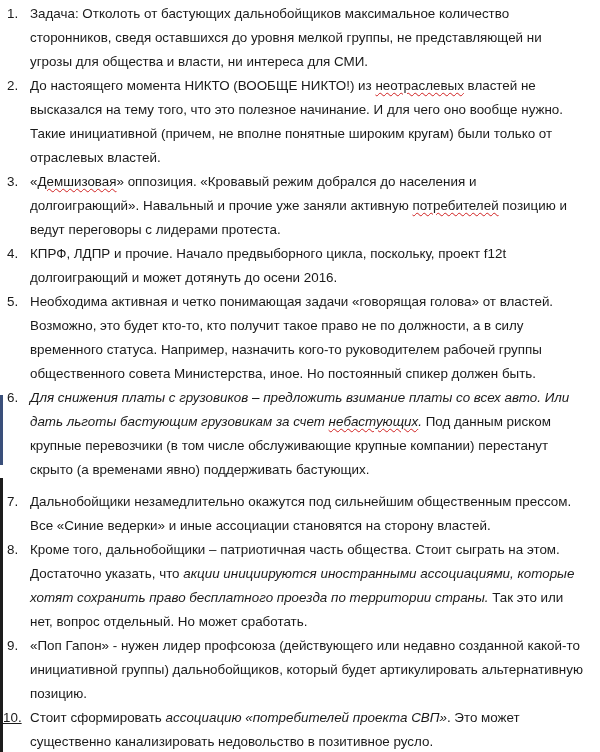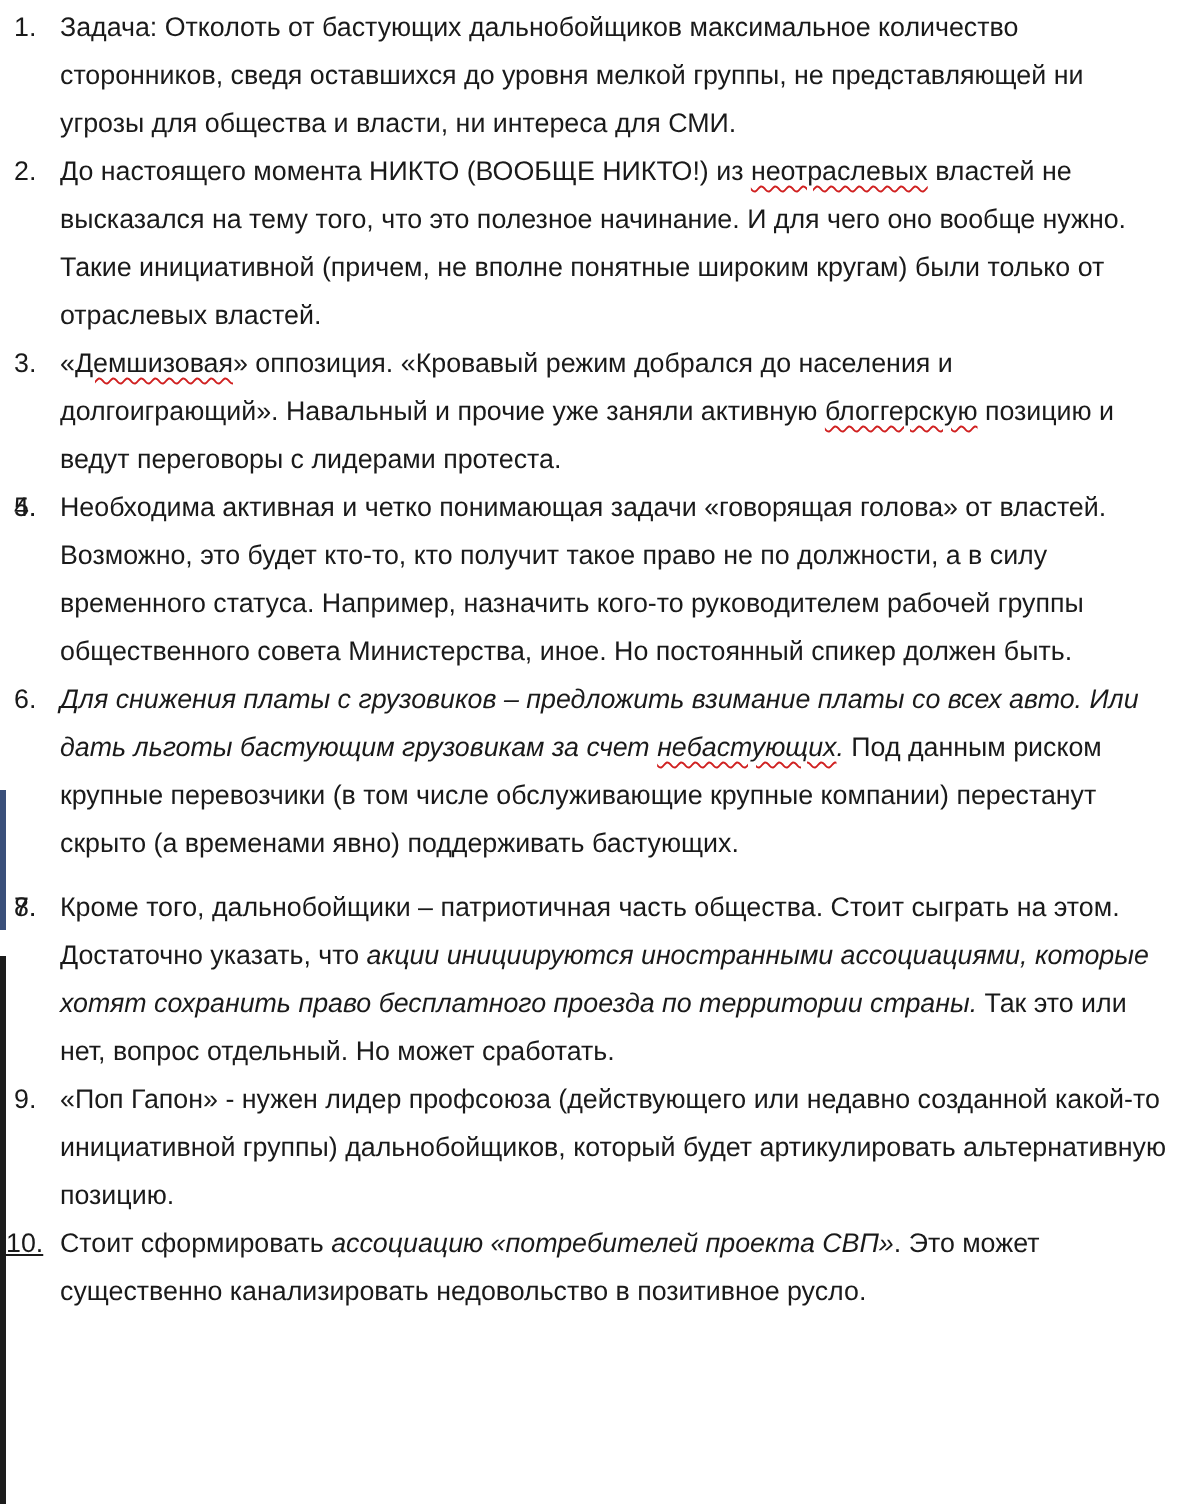--- a/index.html
+++ b/index.html
@@ -51,36 +51,38 @@
   <li>
     <span class="num">1.</span>
     <span>Задача: Отколоть от бастующих дальнобойщиков максимальное количество сторонников, сведя оставшихся до уровня мелкой группы, не представляющей ни угрозы для общества и власти, ни интереса для СМИ.</span>
   </li>
   <li>
     <span class="num">2.</span>
     <span>До настоящего момента НИКТО (ВООБЩЕ НИКТО!) из </span><span class="spell">неотраслевых</span><span> властей не высказался на тему того, что это полезное начинание. И для чего оно вообще нужно. Такие инициативной (причем, не вполне понятные широким кругам) были только от отраслевых властей.</span>
   </li>
   <li>
     <span class="num">3.</span>
-    <span>«</span><span class="spell">Демшизовая</span><span>» оппозиция. «Кровавый режим добрался до населения и долгоиграющий». Навальный и прочие уже заняли активную </span><span class="spell">блоггерскую</span><span> позицию и ведут переговоры с лидерами протеста.</span>
+    <span>«</span><span class="spell">Демшизовая</span><span>» оппозиция. «Кровавый режим добрался до населения и долгоиграющий». Навальный и прочие уже заняли активную </span><span class="spell">потребителей</span><span> позицию и ведут переговоры с лидерами протеста.</span>
   </li>
   <li>
     <span class="num">4.</span>
+    <span>КПРФ, ЛДПР и прочие. Начало предвыборного цикла, поскольку, проект f12t долгоиграющий и может дотянуть до осени 2016.</span>
   </li>
   <li>
     <span class="num">5.</span>
     <span>Необходима активная и четко понимающая задачи «говорящая голова» от властей. Возможно, это будет кто-то, кто получит такое право не по должности, а в силу временного статуса. Например, назначить кого-то руководителем рабочей группы общественного совета Министерства, иное. Но постоянный спикер должен быть.</span>
   </li>
   <li>
     <span class="num">6.</span>
     <em>Для снижения платы с грузовиков – предложить взимание платы со всех авто. Или дать льготы бастующим грузовикам за счет </em><em class="spell">небастующих</em><em>.</em><span> Под данным риском крупные перевозчики (в том числе обслуживающие крупные компании) перестанут скрыто (а временами явно) поддерживать бастующих.</span>
   </li>
   <li class="gap"></li>
   <li>
     <span class="num">7.</span>
+    <span>Дальнобойщики незамедлительно окажутся под сильнейшим общественным прессом. Все «Синие ведерки» и иные ассоциации становятся на сторону властей.</span>
   </li>
   <li>
     <span class="num">8.</span>
     <span>Кроме того, дальнобойщики – патриотичная часть общества. Стоит сыграть на этом. Достаточно указать, что </span><em>акции инициируются иностранными ассоциациями, которые хотят сохранить право бесплатного проезда по территории страны.</em><span> Так это или нет, вопрос отдельный. Но может сработать.</span>
   </li>
   <li>
     <span class="num">9.</span>
     <span>«Поп Гапон» - нужен лидер профсоюза (действующего или недавно созданной какой-то инициативной группы) дальнобойщиков, который будет артикулировать альтернативную позицию.</span>
   </li>
   <li class="n2">

